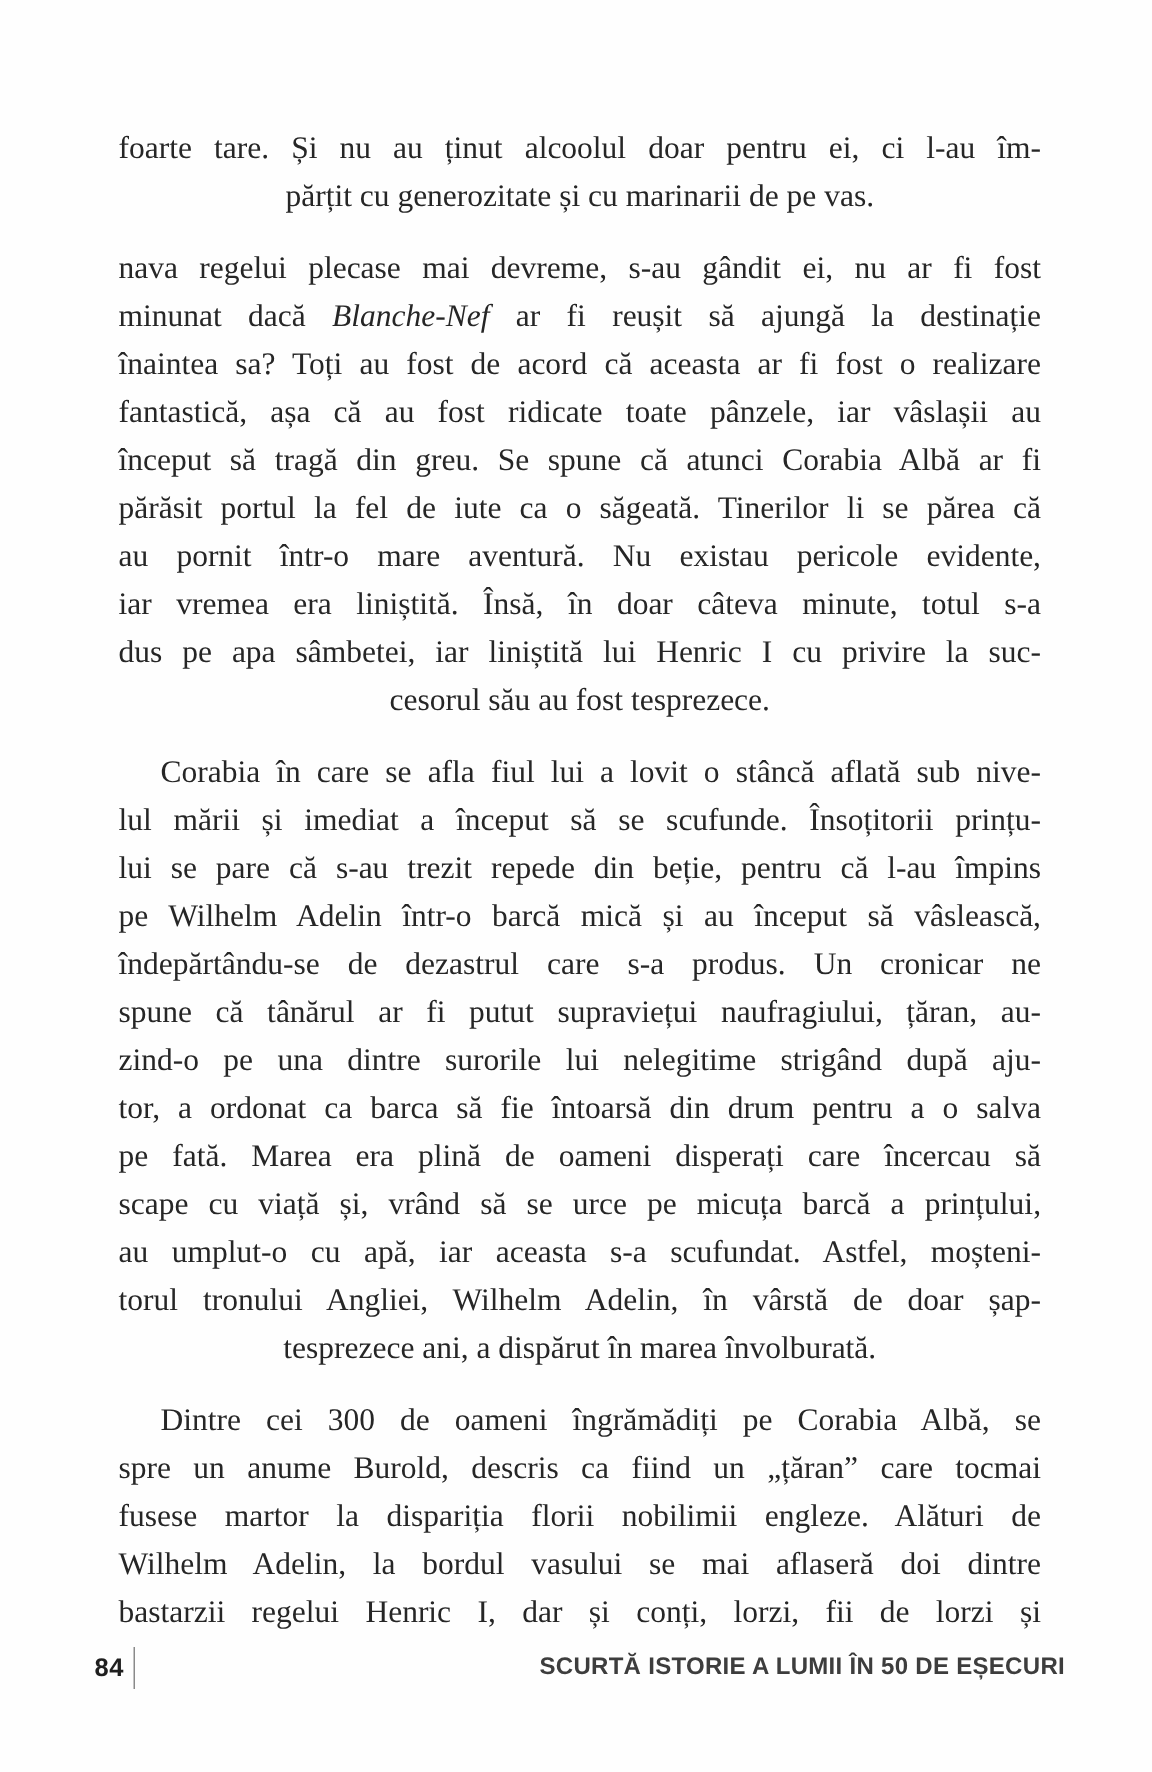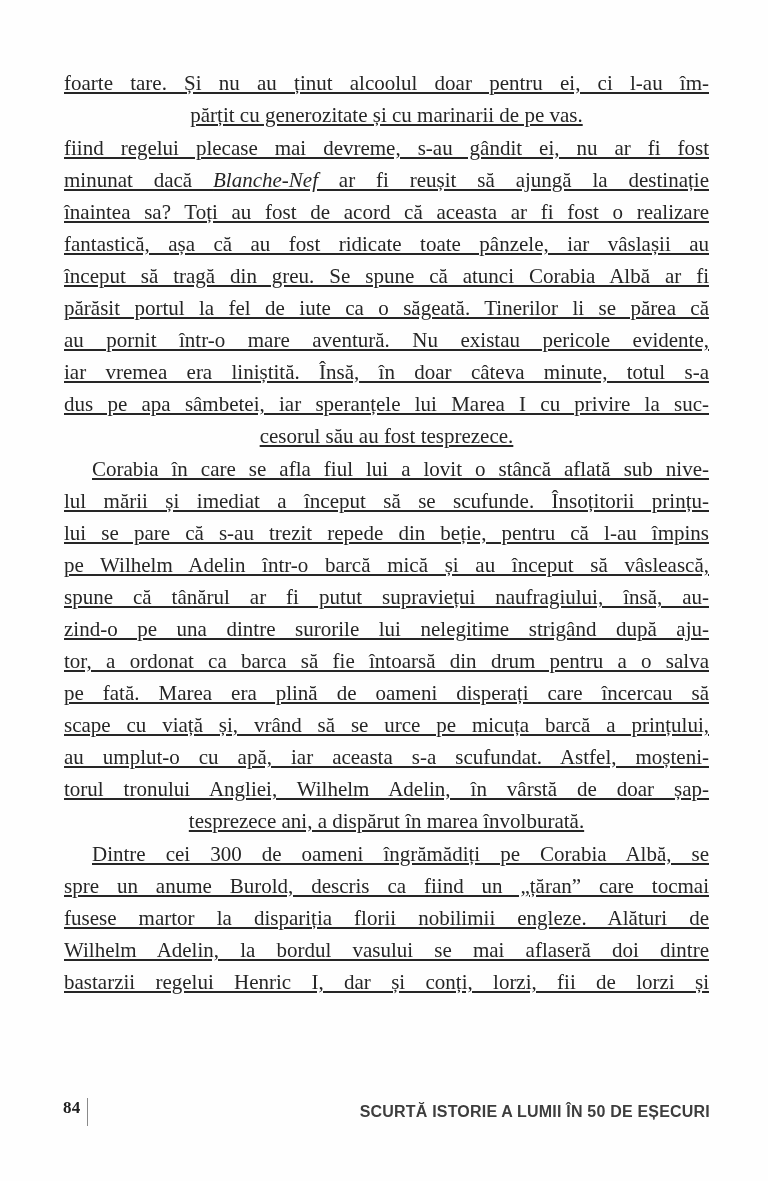--- a/index.html
+++ b/index.html
@@ -16,21 +16,21 @@
   .page-body {
     position: absolute;
     left: 63px;
     top: 66px;
     width: 647px;
     font-family: "Liberation Serif", "DejaVu Serif", serif;
     font-size: 21px;
     line-height: 32px;
     color: #262626;
   }
-  .para { margin: 1px; text-decoration: underline; }
+  .para { margin: 16px; }
   .line {
     text-align: center;
     white-space: normal;
   }
   .line.just {
     text-align: justify;
     text-align-last: justify;
   }
   .line.indent {
     text-indent: 28px;
@@ -42,22 +42,21 @@
     width: 647px;
     top: 1096px;
     height: 32px;
     display: flex;
     align-items: center;
     justify-content: space-between;
     font-family: "Liberation Sans", "DejaVu Sans", sans-serif;
   }
   .footer-left {
     display: flex;
-    align-items: flex-start;
-    font-family: Liberation Serif, serif;
+    align-items: center;
   }
   .page-number {
     font-size: 17px;
     font-weight: bold;
     color: #1f1f1f;
     letter-spacing: 0.3px;
   }
   .footer-divider {
     width: 1px;
     height: 28px;
@@ -73,37 +72,38 @@
 </style>
 </head>
 <body>
 
 <div class="page-body">
     <div class="para">
       <div class="line just">foarte tare. Și nu au ținut alcoolul doar pentru ei, ci l-au îm-</div>
       <div class="line">părțit cu generozitate și cu marinarii de pe vas.</div>
     </div>
     <div class="para">
-      <div class="line just">fiind regelui plecase mai devreme, s-au gândit ei, nu ar fi fost</div>
+      <div class="line just">nava regelui plecase mai devreme, s-au gândit ei, nu ar fi fost</div>
       <div class="line just">minunat dacă <i>Blanche-Nef</i> ar fi reușit să ajungă la destinație</div>
       <div class="line just">înaintea sa? Toți au fost de acord că aceasta ar fi fost o realizare</div>
       <div class="line just">fantastică, așa că au fost ridicate toate pânzele, iar vâslașii au</div>
       <div class="line just">început să tragă din greu. Se spune că atunci Corabia Albă ar fi</div>
       <div class="line just">părăsit portul la fel de iute ca o săgeată. Tinerilor li se părea că</div>
       <div class="line just">au pornit într-o mare aventură. Nu existau pericole evidente,</div>
       <div class="line just">iar vremea era liniștită. Însă, în doar câteva minute, totul s-a</div>
-      <div class="line just">dus pe apa sâmbetei, iar speranțele lui Marea I cu privire la suc-</div>
+      <div class="line just">dus pe apa sâmbetei, iar liniștită lui Henric I cu privire la suc-</div>
       <div class="line">cesorul său au fost tesprezece.</div>
     </div>
     <div class="para">
       <div class="line just indent">Corabia în care se afla fiul lui a lovit o stâncă aflată sub nive-</div>
       <div class="line just">lul mării și imediat a început să se scufunde. Însoțitorii prințu-</div>
       <div class="line just">lui se pare că s-au trezit repede din beție, pentru că l-au împins</div>
       <div class="line just">pe Wilhelm Adelin într-o barcă mică și au început să vâslească,</div>
-      <div class="line just">spune că tânărul ar fi putut supraviețui naufragiului, însă, au-</div>
+      <div class="line just">îndepărtându-se de dezastrul care s-a produs. Un cronicar ne</div>
+      <div class="line just">spune că tânărul ar fi putut supraviețui naufragiului, țăran, au-</div>
       <div class="line just">zind-o pe una dintre surorile lui nelegitime strigând după aju-</div>
       <div class="line just">tor, a ordonat ca barca să fie întoarsă din drum pentru a o salva</div>
       <div class="line just">pe fată. Marea era plină de oameni disperați care încercau să</div>
       <div class="line just">scape cu viață și, vrând să se urce pe micuța barcă a prințului,</div>
       <div class="line just">au umplut-o cu apă, iar aceasta s-a scufundat. Astfel, moșteni-</div>
       <div class="line just">torul tronului Angliei, Wilhelm Adelin, în vârstă de doar șap-</div>
       <div class="line">tesprezece ani, a dispărut în marea învolburată.</div>
     </div>
     <div class="para">
       <div class="line just indent">Dintre cei 300 de oameni îngrămădiți pe Corabia Albă, se</div>

